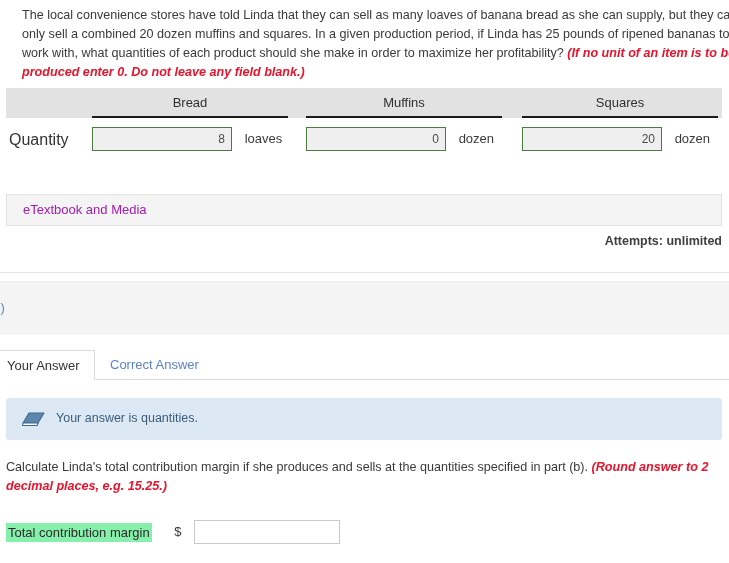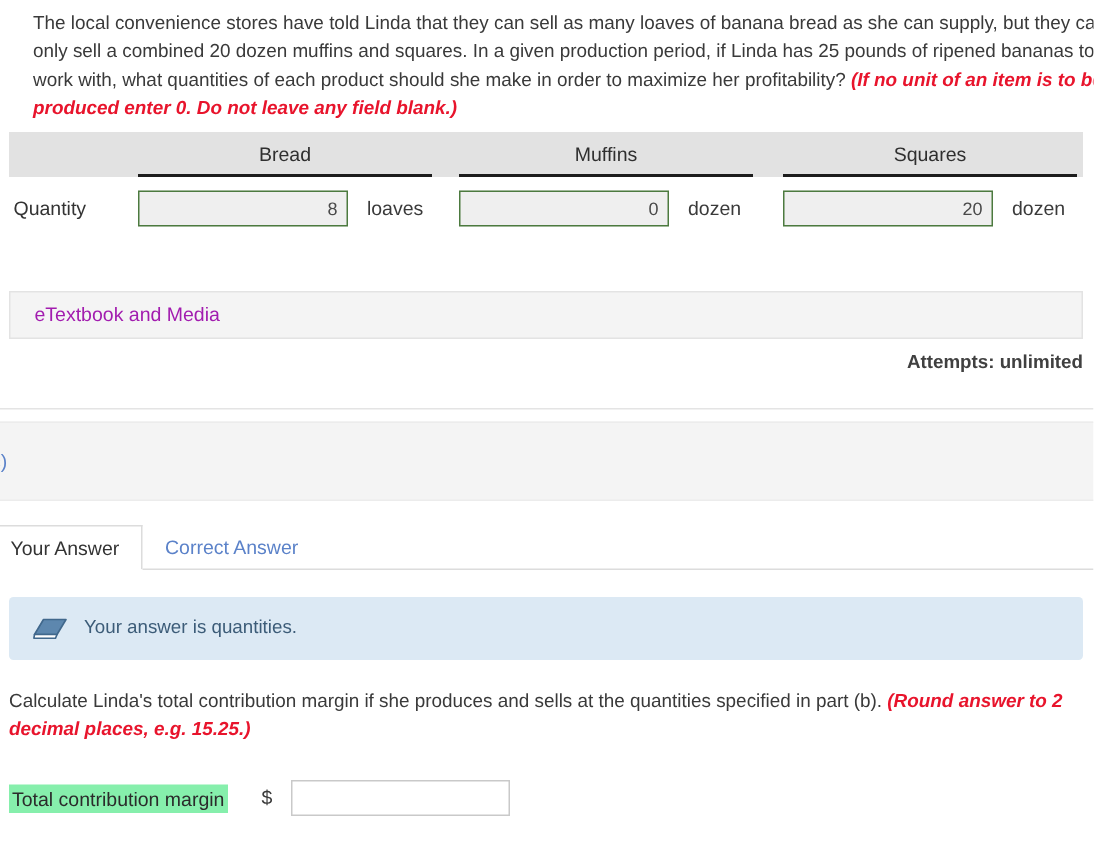--- a/index.html
+++ b/index.html
@@ -66,21 +66,21 @@
   .col3 { left: 516px; width: 196px; }
 
   .qt-body {
     position: relative;
     height: 44px;
   }
   .rowlabel {
     position: absolute;
     left: 3px;
     top: 13px;
-    font-size: 13px;
+    font-size: 16px;
     color: #333;
     text-align: center;
   }
   .cellwrap {
     position: absolute;
     top: 9px;
   }
   .cellwrap.c1 { left: 86px; }
   .cellwrap.c2 { left: 300px; }
   .cellwrap.c3 { left: 516px; }

